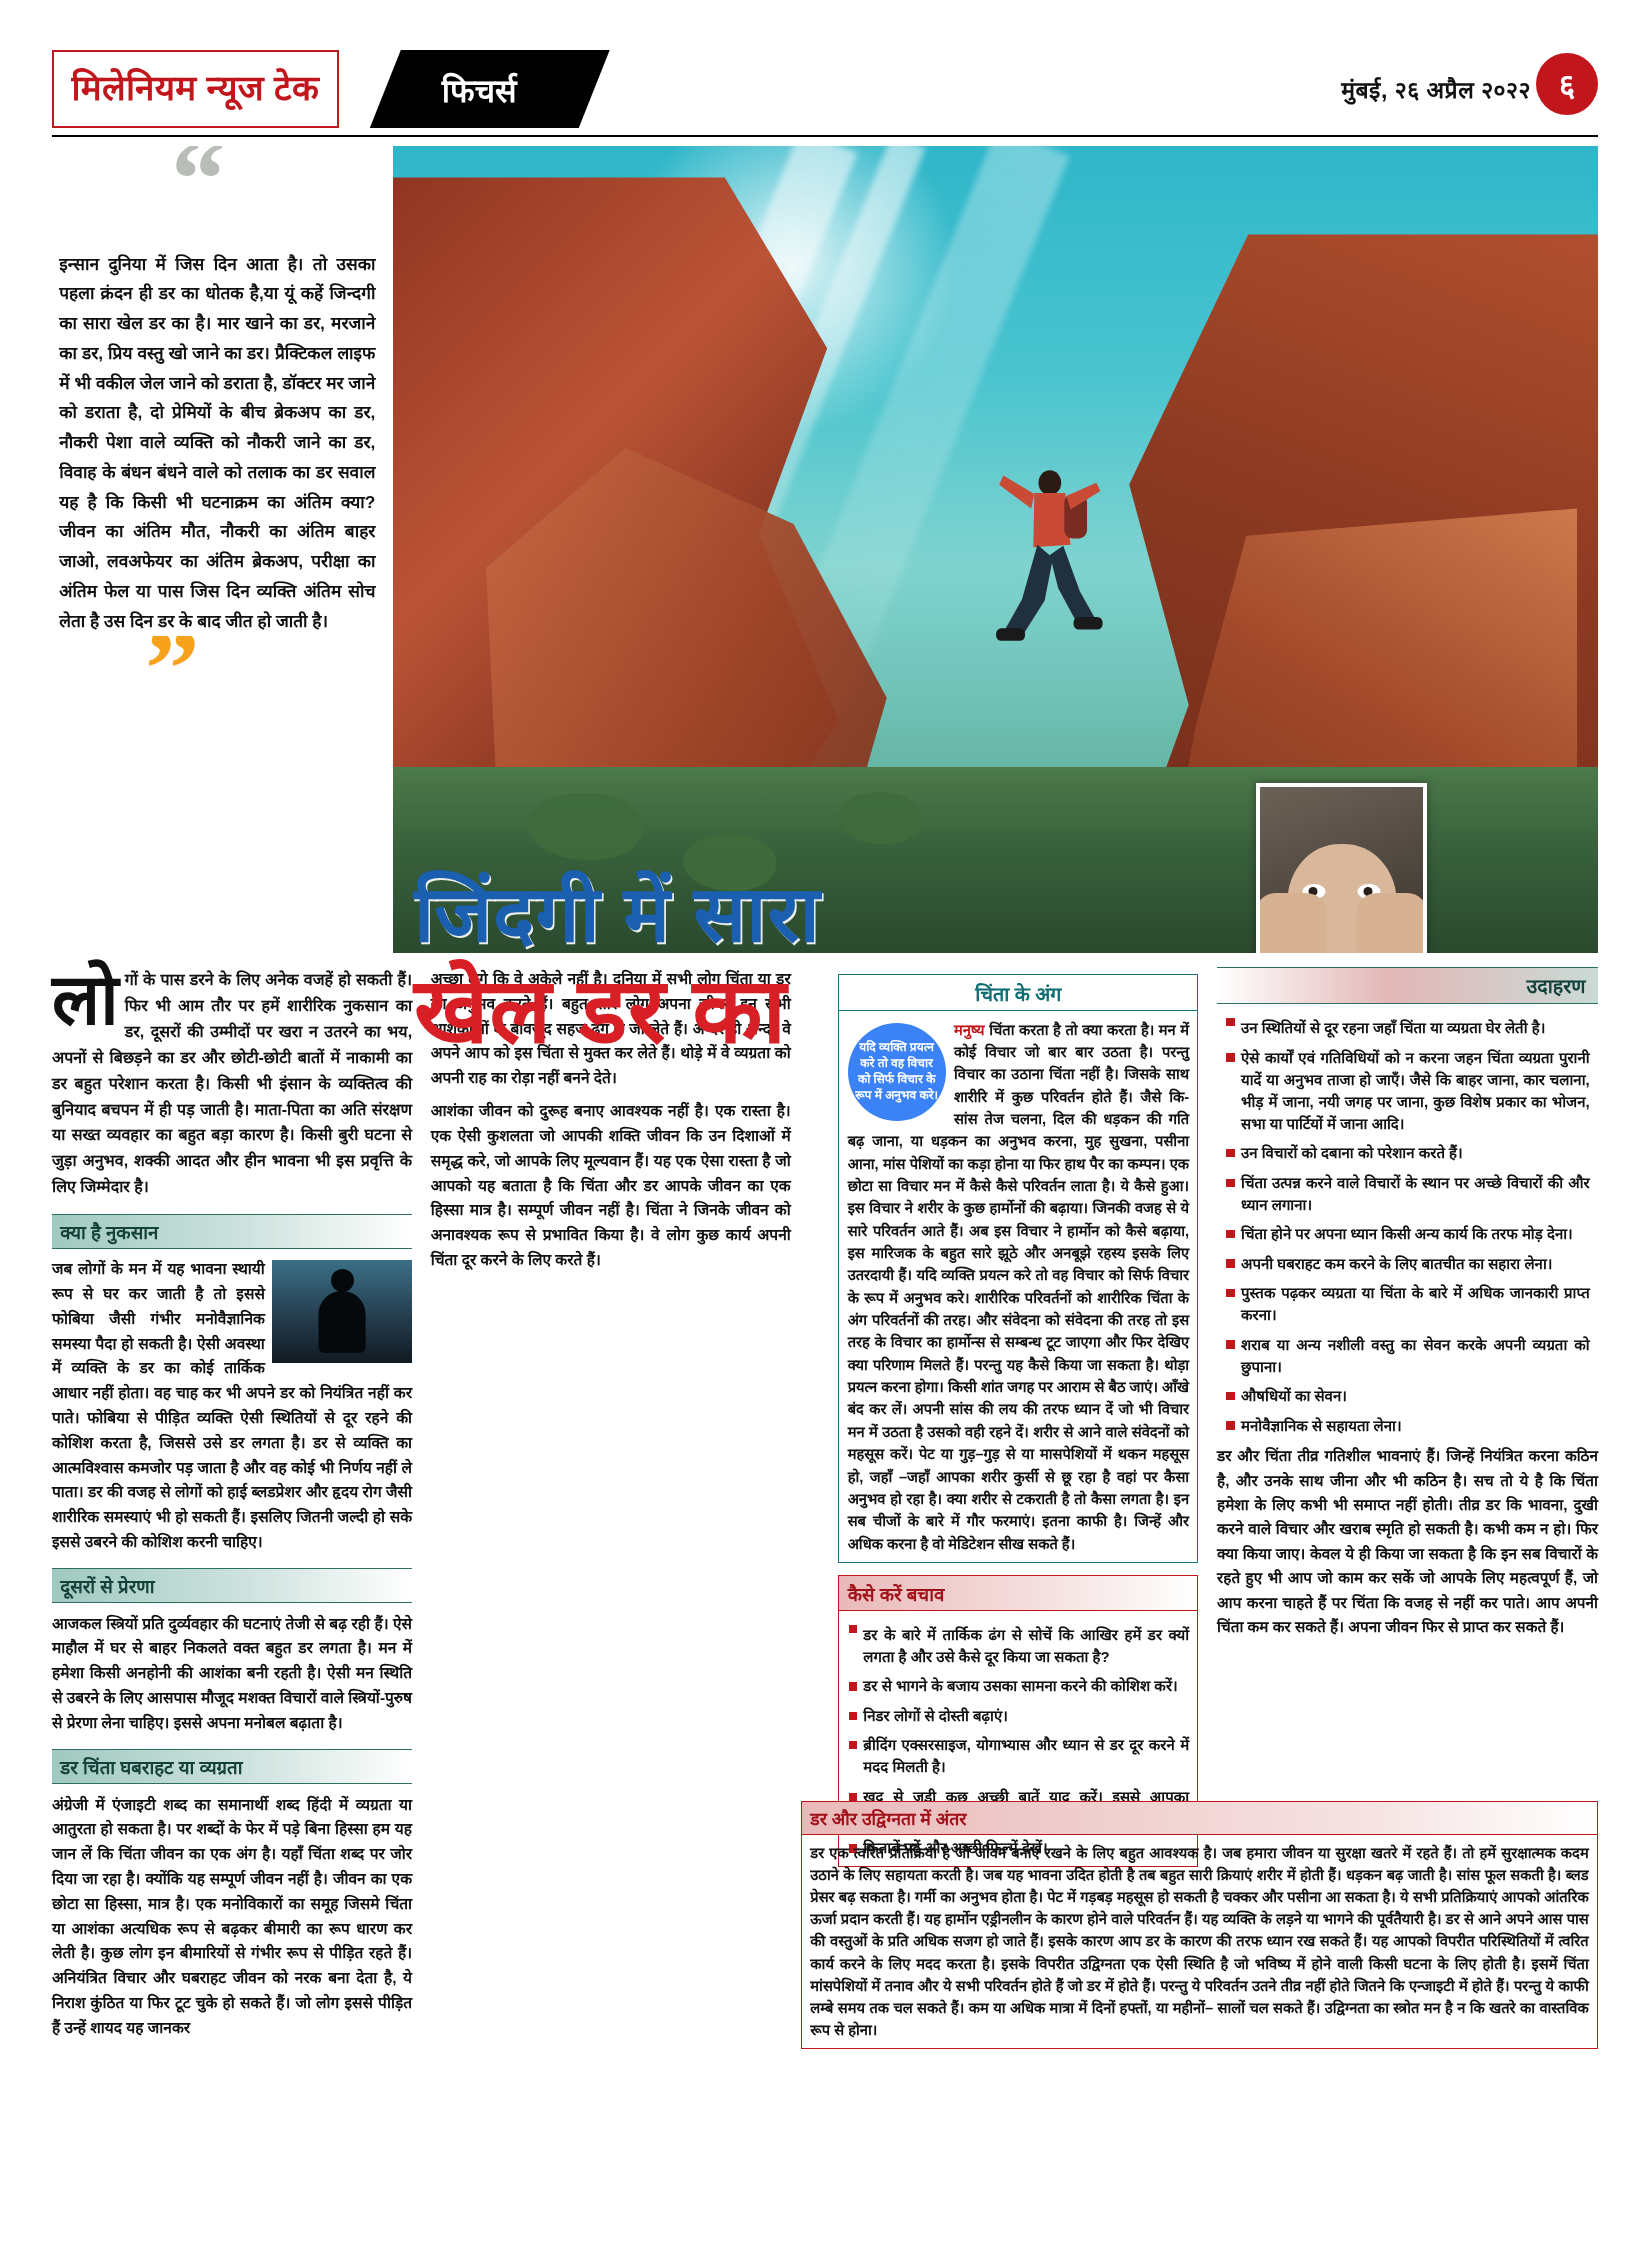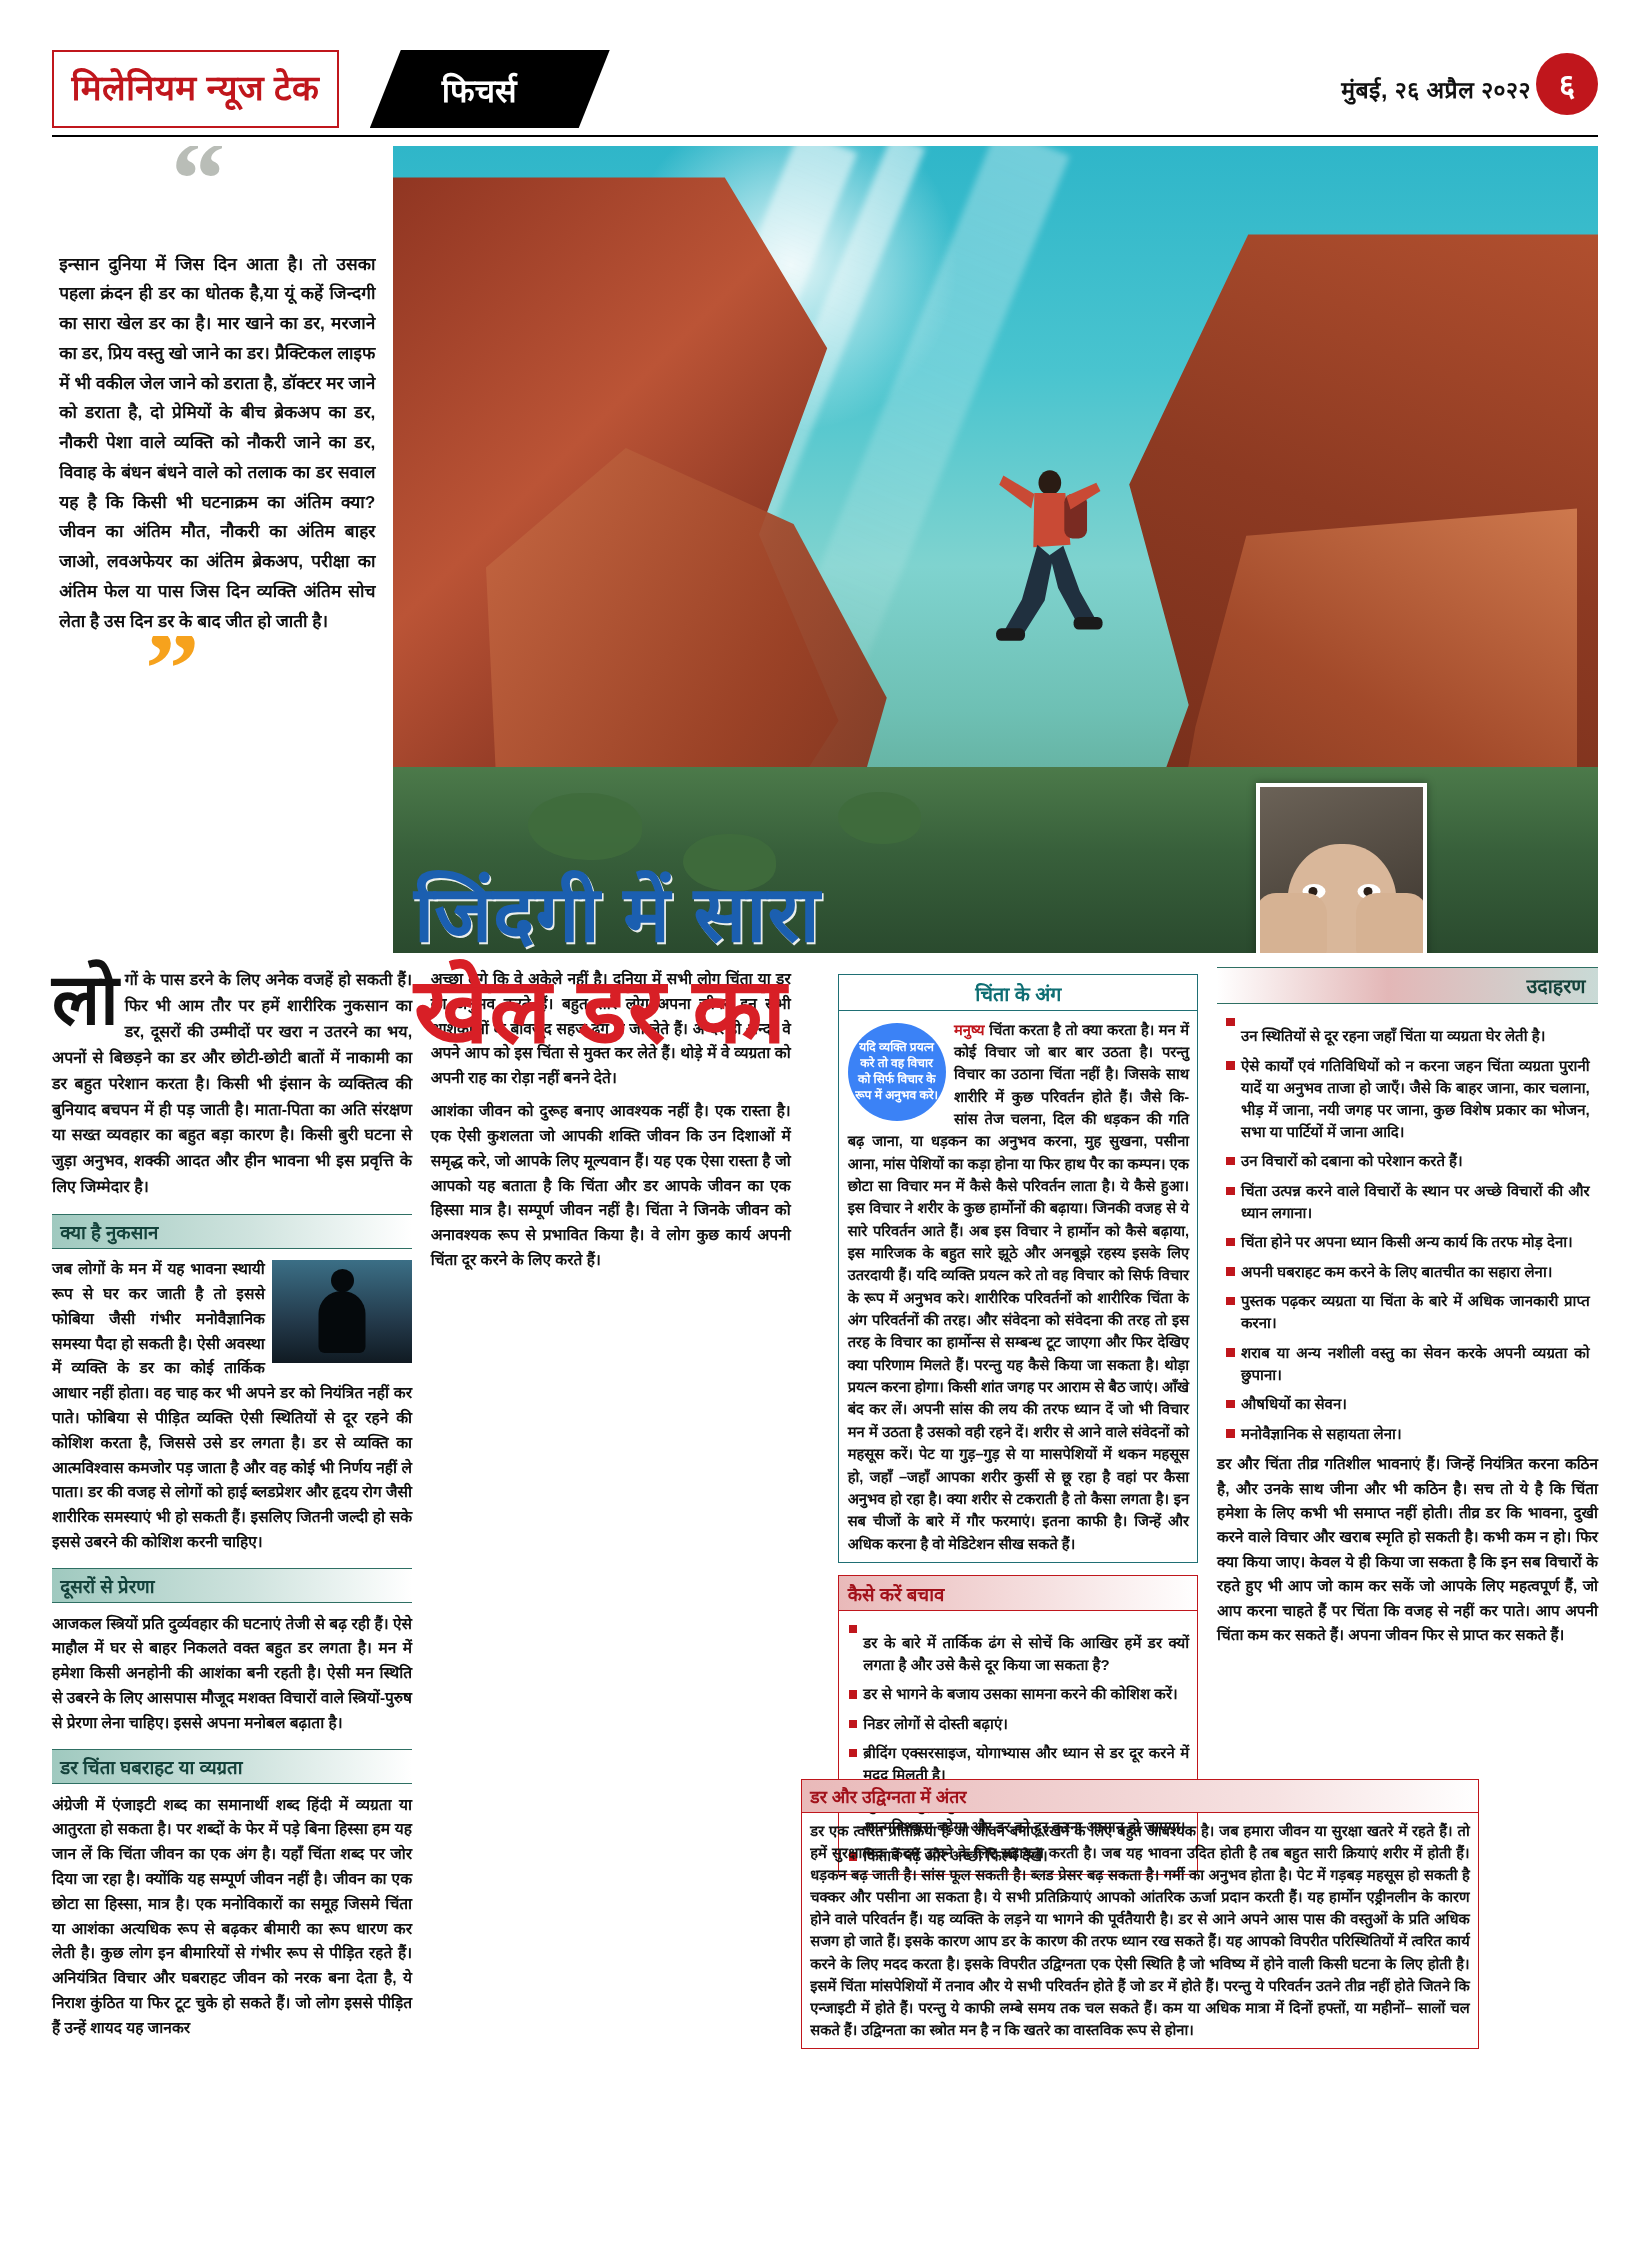--- a/index.html
+++ b/index.html
@@ -329,21 +329,21 @@
   }
   .box-red ul, .bullets ul { margin:0; padding: 0; list-style: none; }
   .box-red li, .bullets li {
     font-size: 15px;
     line-height: 1.48;
     font-weight: bold;
     padding: 0 8.3px 7.2px 24px;
     position: relative;
     text-align: justify;
   }
-  .box-red li:first-child, .bullets li:first-child { padding-top: 21px; }
+  .box-red li:first-child, .bullets li:first-child { padding-top: 13px; }
   .box-red li:before, .bullets li:before {
     content:"";
     position:absolute; left: 9.3px; top: 7.2px;
     width: 8.3px; height: 8.3px; background:#c0161c;
   }
   .bullets li:before { top: 6.7px; }
   .box-red li:first-child:before { top: 14.5px; }
   .bullets li:first-child:before { top: 14px; }
 
   
@@ -377,21 +377,21 @@
     padding: 7.2px 8.3px;
     font-size: 14.7px;
     line-height: 1.5;
     text-align: justify;
     font-weight: bold;
   }
   .wide-bottom {
     position: absolute;
     left: 749px;
     bottom: 0;
-    width: 678px;
+    width: 797px;
   }
 </style>
 </head>
 <body>
 
 <div class="page">
 
   <div class="masthead">
     <div class="brand">मिलेनियम न्यूज टेक</div>
     <div class="section-flag">फिचर्स</div>

